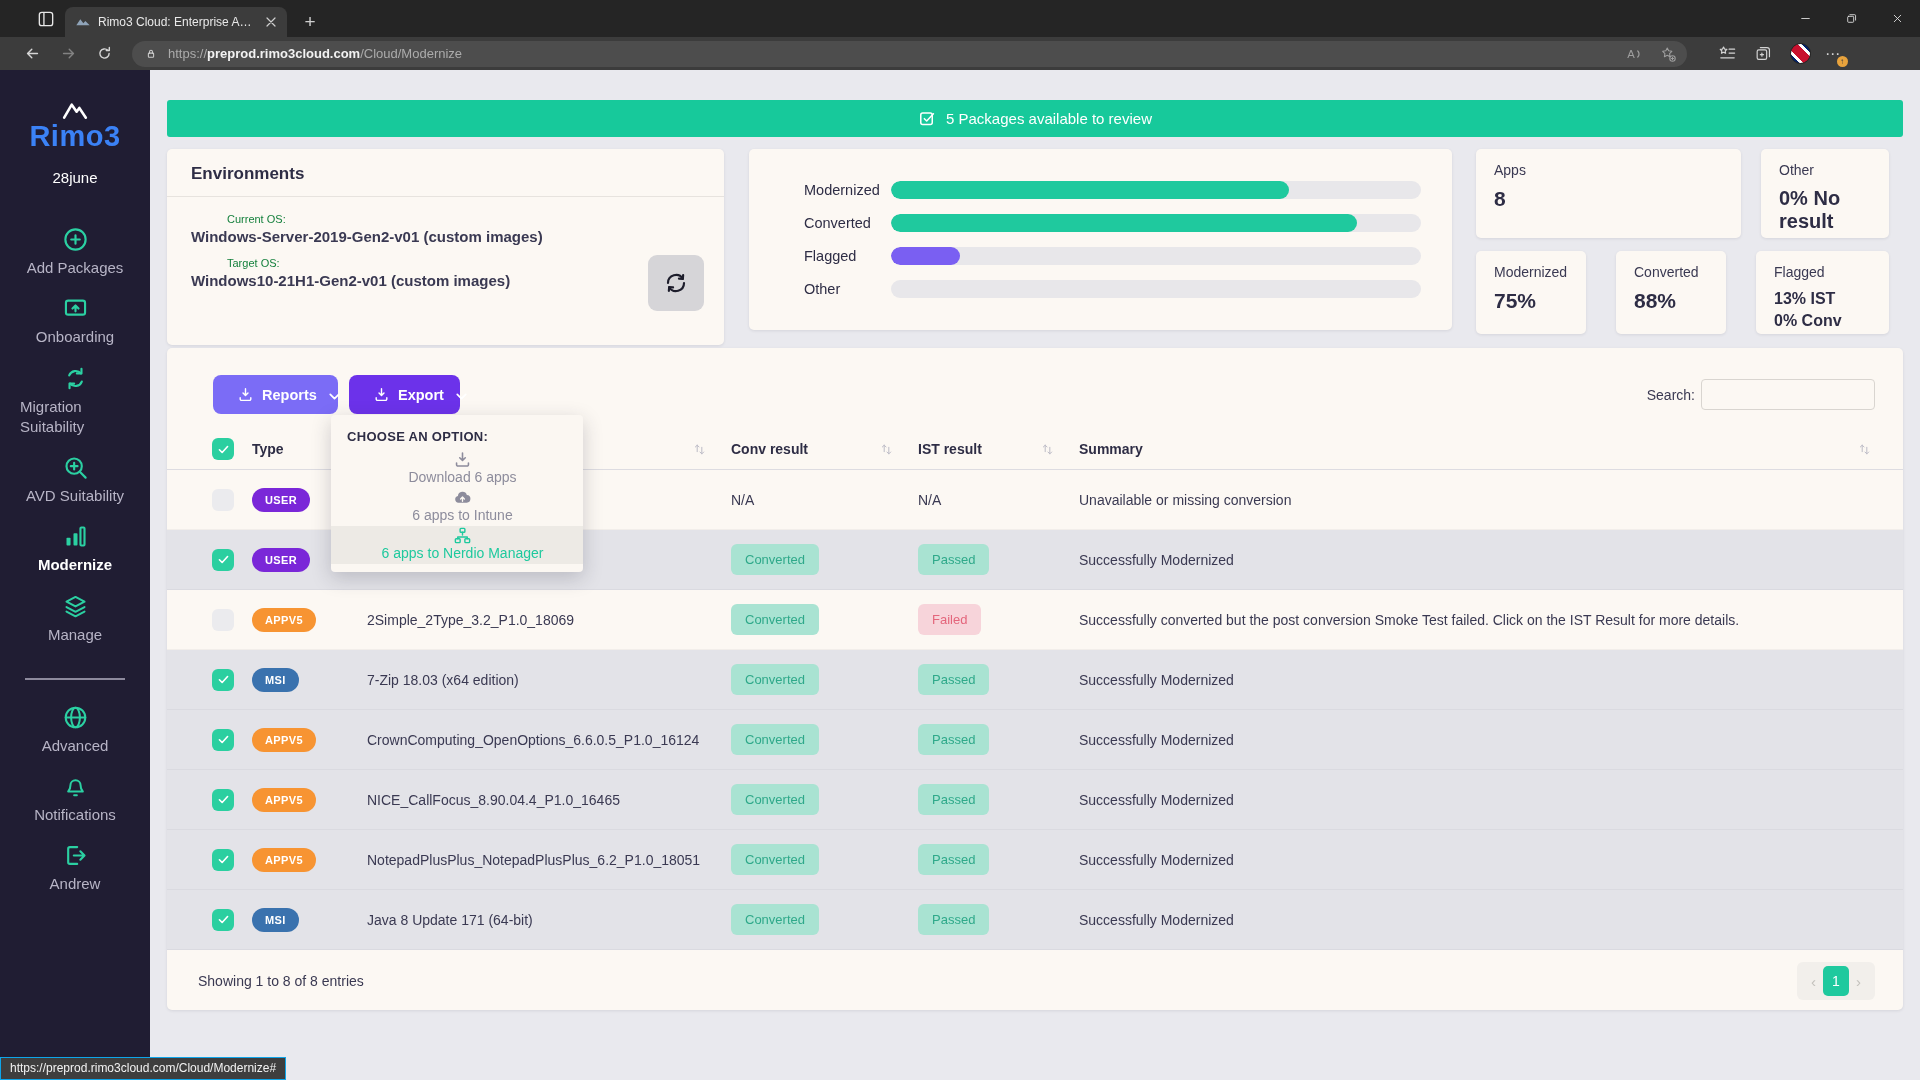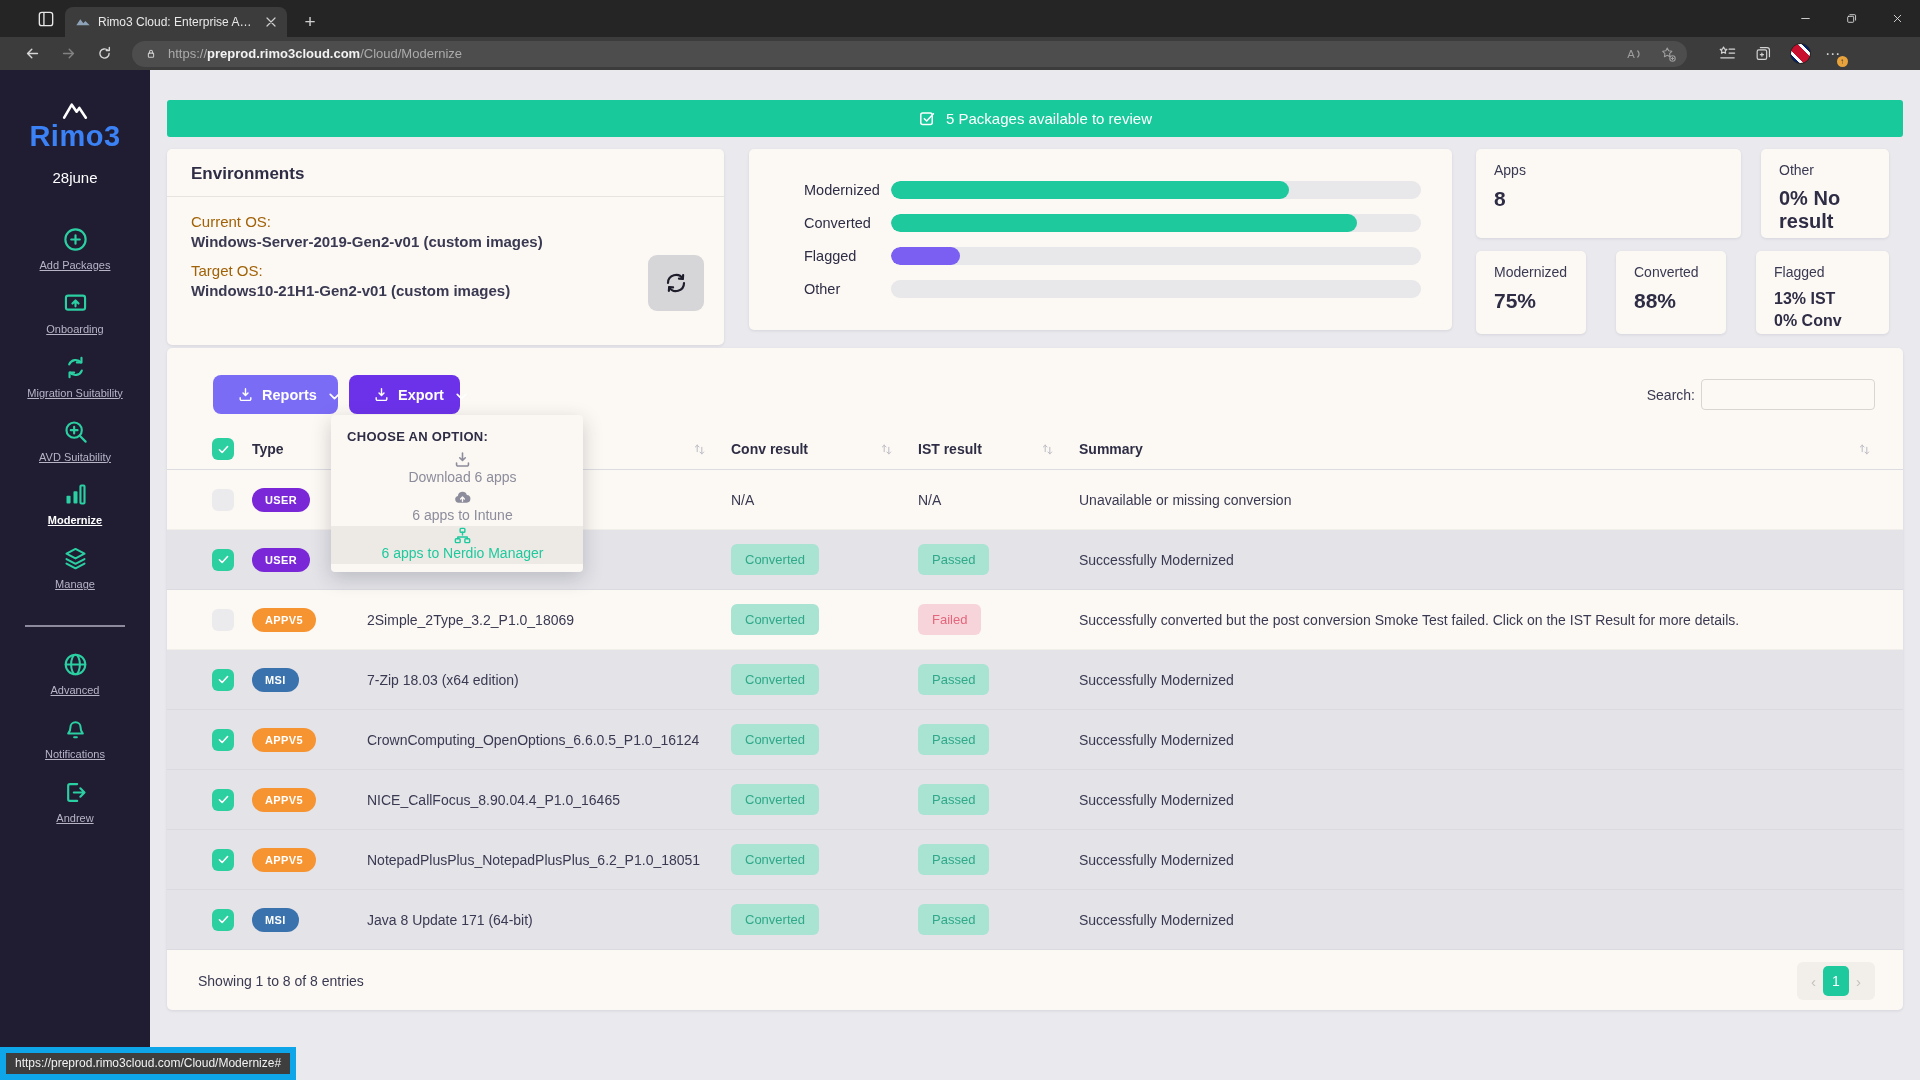--- a/index.html
+++ b/index.html
@@ -39,36 +39,36 @@
   .app { display:flex; height:1010px; }
   .sidebar { width:150px; background:#201d33; color:#b7b4c6; display:flex; flex-direction:column; align-items:center; flex:none; }
   .logo { margin-top:26px; color:#3b82f6; text-align:center; }
   .logo svg { width:52px; height:26px; margin:0 auto; }
   .logo-text { font-size:29px; font-weight:700; letter-spacing:0.5px; margin-top:-2px; }
   .tenant { color:#fff; font-size:15px; margin-top:16px; }
   .side-nav { display:flex; flex-direction:column; align-items:center; width:100%; margin-top:40px; }
   .side-item { display:flex; flex-direction:column; align-items:center; width:100%; margin-bottom:17px; cursor:pointer; }
   .side-icon { width:27px; height:27px; color:#2bd0a2; }
   .side-icon svg { width:100%; height:100%; }
-  .side-label { font-size:11px; line-height:1.35; text-align:right; margin-top:5px; max-width:110px;text-decoration:underline; }
+  .side-label { font-size:15px; line-height:1.35; text-align:left; margin-top:5px; max-width:110px; }
   .side-item.active .side-label { color:#fff; font-weight:700; }
   .side-divider { width:100px; border-top:2px solid #8d8a9d; margin:16px 0 24px; }
 
   
   .content { flex:1; padding:0 17px; position:relative; }
   .banner { margin-top:30px; height:37px; background:#17c99b; border-radius:3px; display:flex; align-items:center; justify-content:center; color:#fff; font-size:15px; }
   .banner svg { width:19px; height:19px; margin-right:9px; }
 
   .cards-row { display:flex; margin-top:12px; align-items:flex-start; }
   .card { background:#fcf8f3; border-radius:5px; box-shadow:0 1px 3px rgba(40,40,60,0.10); }
 
   .env-card { width:557px; height:196px; position:relative; }
   .env-head { padding:15px 24px 12px; font-size:17px; font-weight:700; color:#2e2d45; border-bottom:1px solid #e7e3de; }
   .env-body { padding:16px 24px; }
-  .env-label { font-size:15px; color:#a16207; }
+  .env-label { font-size:11px; color:#15803d;margin-left:36px; }
   .env-value { font-size:15px; font-weight:700; color:#3a3952; margin:3px 0 12px; }
   .swap-btn { position:absolute; right:20px; top:106px; width:56px; height:56px; border-radius:9px; background:#d6d5d8; border:none; display:flex; align-items:center; justify-content:center; color:#1d1d2b; cursor:pointer; }
   .swap-btn svg { width:26px; height:26px; }
 
   .prog-card { width:703px; height:181px; margin-left:25px; padding:24px 31px 0 55px; }
   .prog-row { display:flex; align-items:center; height:33px; }
   .prog-label { width:87px; font-size:14.5px; color:#2e2d45; flex:none; }
   .prog-track { flex:1; height:18px; background:#e8e7ea; border-radius:9px; overflow:hidden; }
   .prog-fill { height:100%; border-radius:9px; }
 
@@ -128,21 +128,21 @@
   
   .dropdown { position:absolute; left:164px; top:67px; width:252px; background:#fbf7f2; border-radius:4px; box-shadow:0 6px 20px rgba(40,40,60,0.22); z-index:20; padding:14px 0 8px; }
   .dd-header { font-size:13px; font-weight:700; color:#2e2d45; letter-spacing:0.3px; padding:0 16px 6px; }
   .dd-item { display:flex; align-items:center; height:38px; padding:0 16px; font-size:14px; color:#8d8c9c; cursor:pointer;flex-direction:column; }
   .dd-item svg { width:19px; height:19px; flex:none; }
   .dd-item span { margin-left:11px; }
   .dd-item.hl { background:#edeae5; }
   .dd-item.teal { color:#1fc99e; }
 
   
-  .statusbar { position:fixed; left:0; bottom:0; background:#3e3e3e; border:6px solid #0ea5e9; color:#f2f2f2; font-size:12px; padding:3px 9px 4px; z-index:50; }
+  .statusbar { position:fixed; left:0; bottom:0; background:#3e3e3e; border:1px solid #0ea5e9; color:#f2f2f2; font-size:12px; padding:3px 9px 4px; z-index:50; }
 </style>
 </head>
 <body>
 
 <div class="titlebar">
   <span class="ws-icon">
       <svg viewBox="0 0 24 24" width="100%" height="100%" fill="none" stroke="currentColor" stroke-width="1.6" stroke-linecap="round" stroke-linejoin="round">
         <rect x="4" y="4" width="16" height="16" rx="3"></rect>
         <path d="M9.5 4.5v15"></path>
       </svg>

